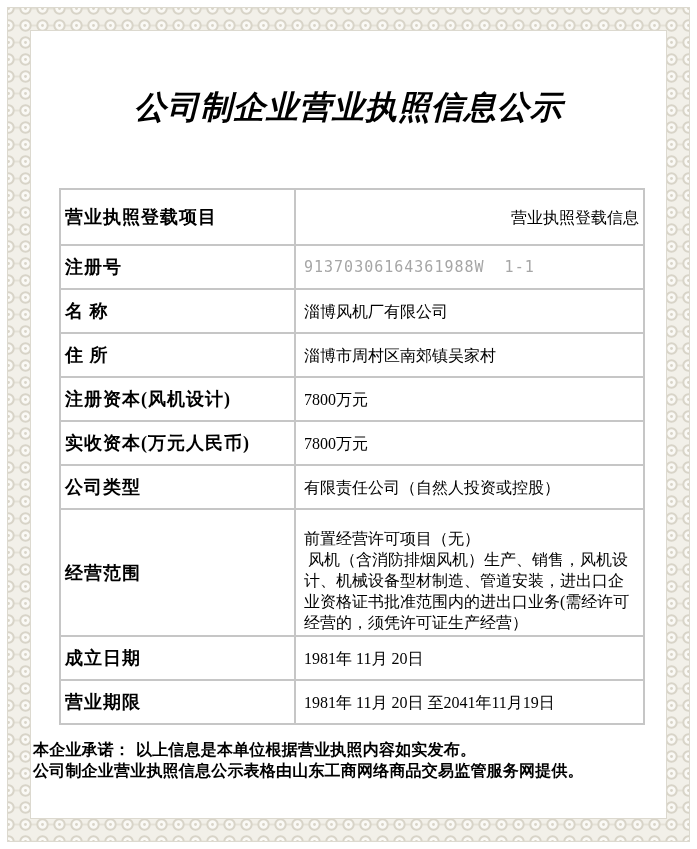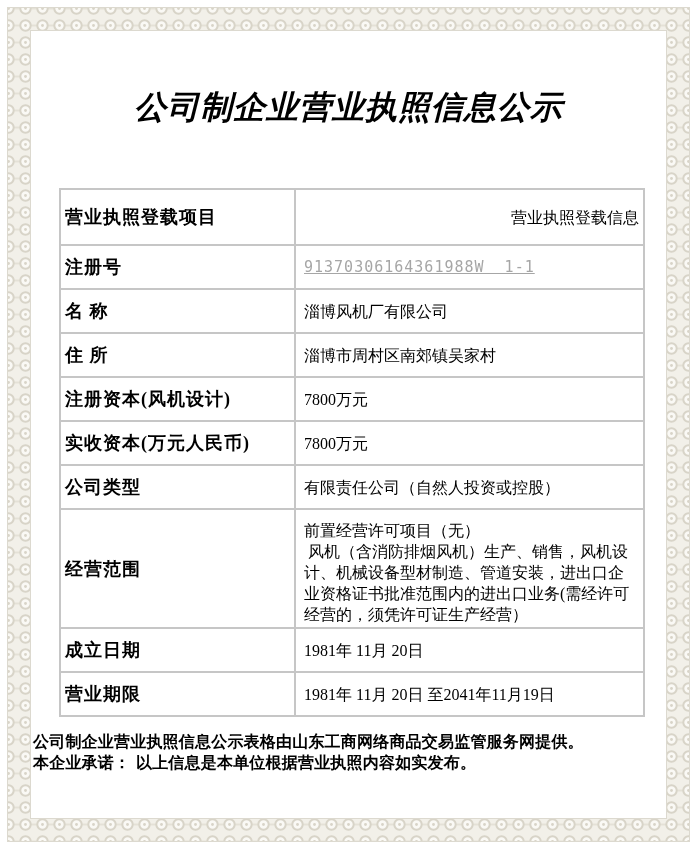--- a/index.html
+++ b/index.html
@@ -64,25 +64,24 @@
     padding:0 4px 0 8px;
     white-space:pre-wrap;
     line-height:21px;
   }
   td.value-cell.centered{text-align:right;padding-left:2px;}
   td.value-cell.reg-number{
     font-family:"DejaVu Sans Mono",monospace;
     font-size:15px;
     color:var(--reg-number-text);
     letter-spacing:1px;
-    text-decoration:underline;
   }
   td.value-cell.scope{
     vertical-align:top;
-    padding-top:10px;
+    padding-top:18px;
     padding-bottom:2px;
   }
   .footer{
     margin:14px 0 0 2px;
     font-family:"DejaVu Sans","Liberation Sans",sans-serif;
     font-weight:bold;
     font-size:16px;
     line-height:21px;
     letter-spacing:0.2px;
   }
@@ -156,18 +155,18 @@
           <td class="value-cell">1981年 11月 20日</td>
         </tr>
         <tr class="row-regular">
           <td class="label-cell">营业期限</td>
           <td class="value-cell">1981年 11月 20日 至2041年11月19日</td>
         </tr>
       </tbody>
     </table>
 
     <div class="footer">
+      <p>本企业承诺： 以上信息是本单位根据营业执照内容如实发布。</p>
       <p>公司制企业营业执照信息公示表格由山东工商网络商品交易监管服务网提供。</p>
-      <p>本企业承诺： 以上信息是本单位根据营业执照内容如实发布。</p>
     </div>
 
   </div>
 </div>
 
 </body></html>

